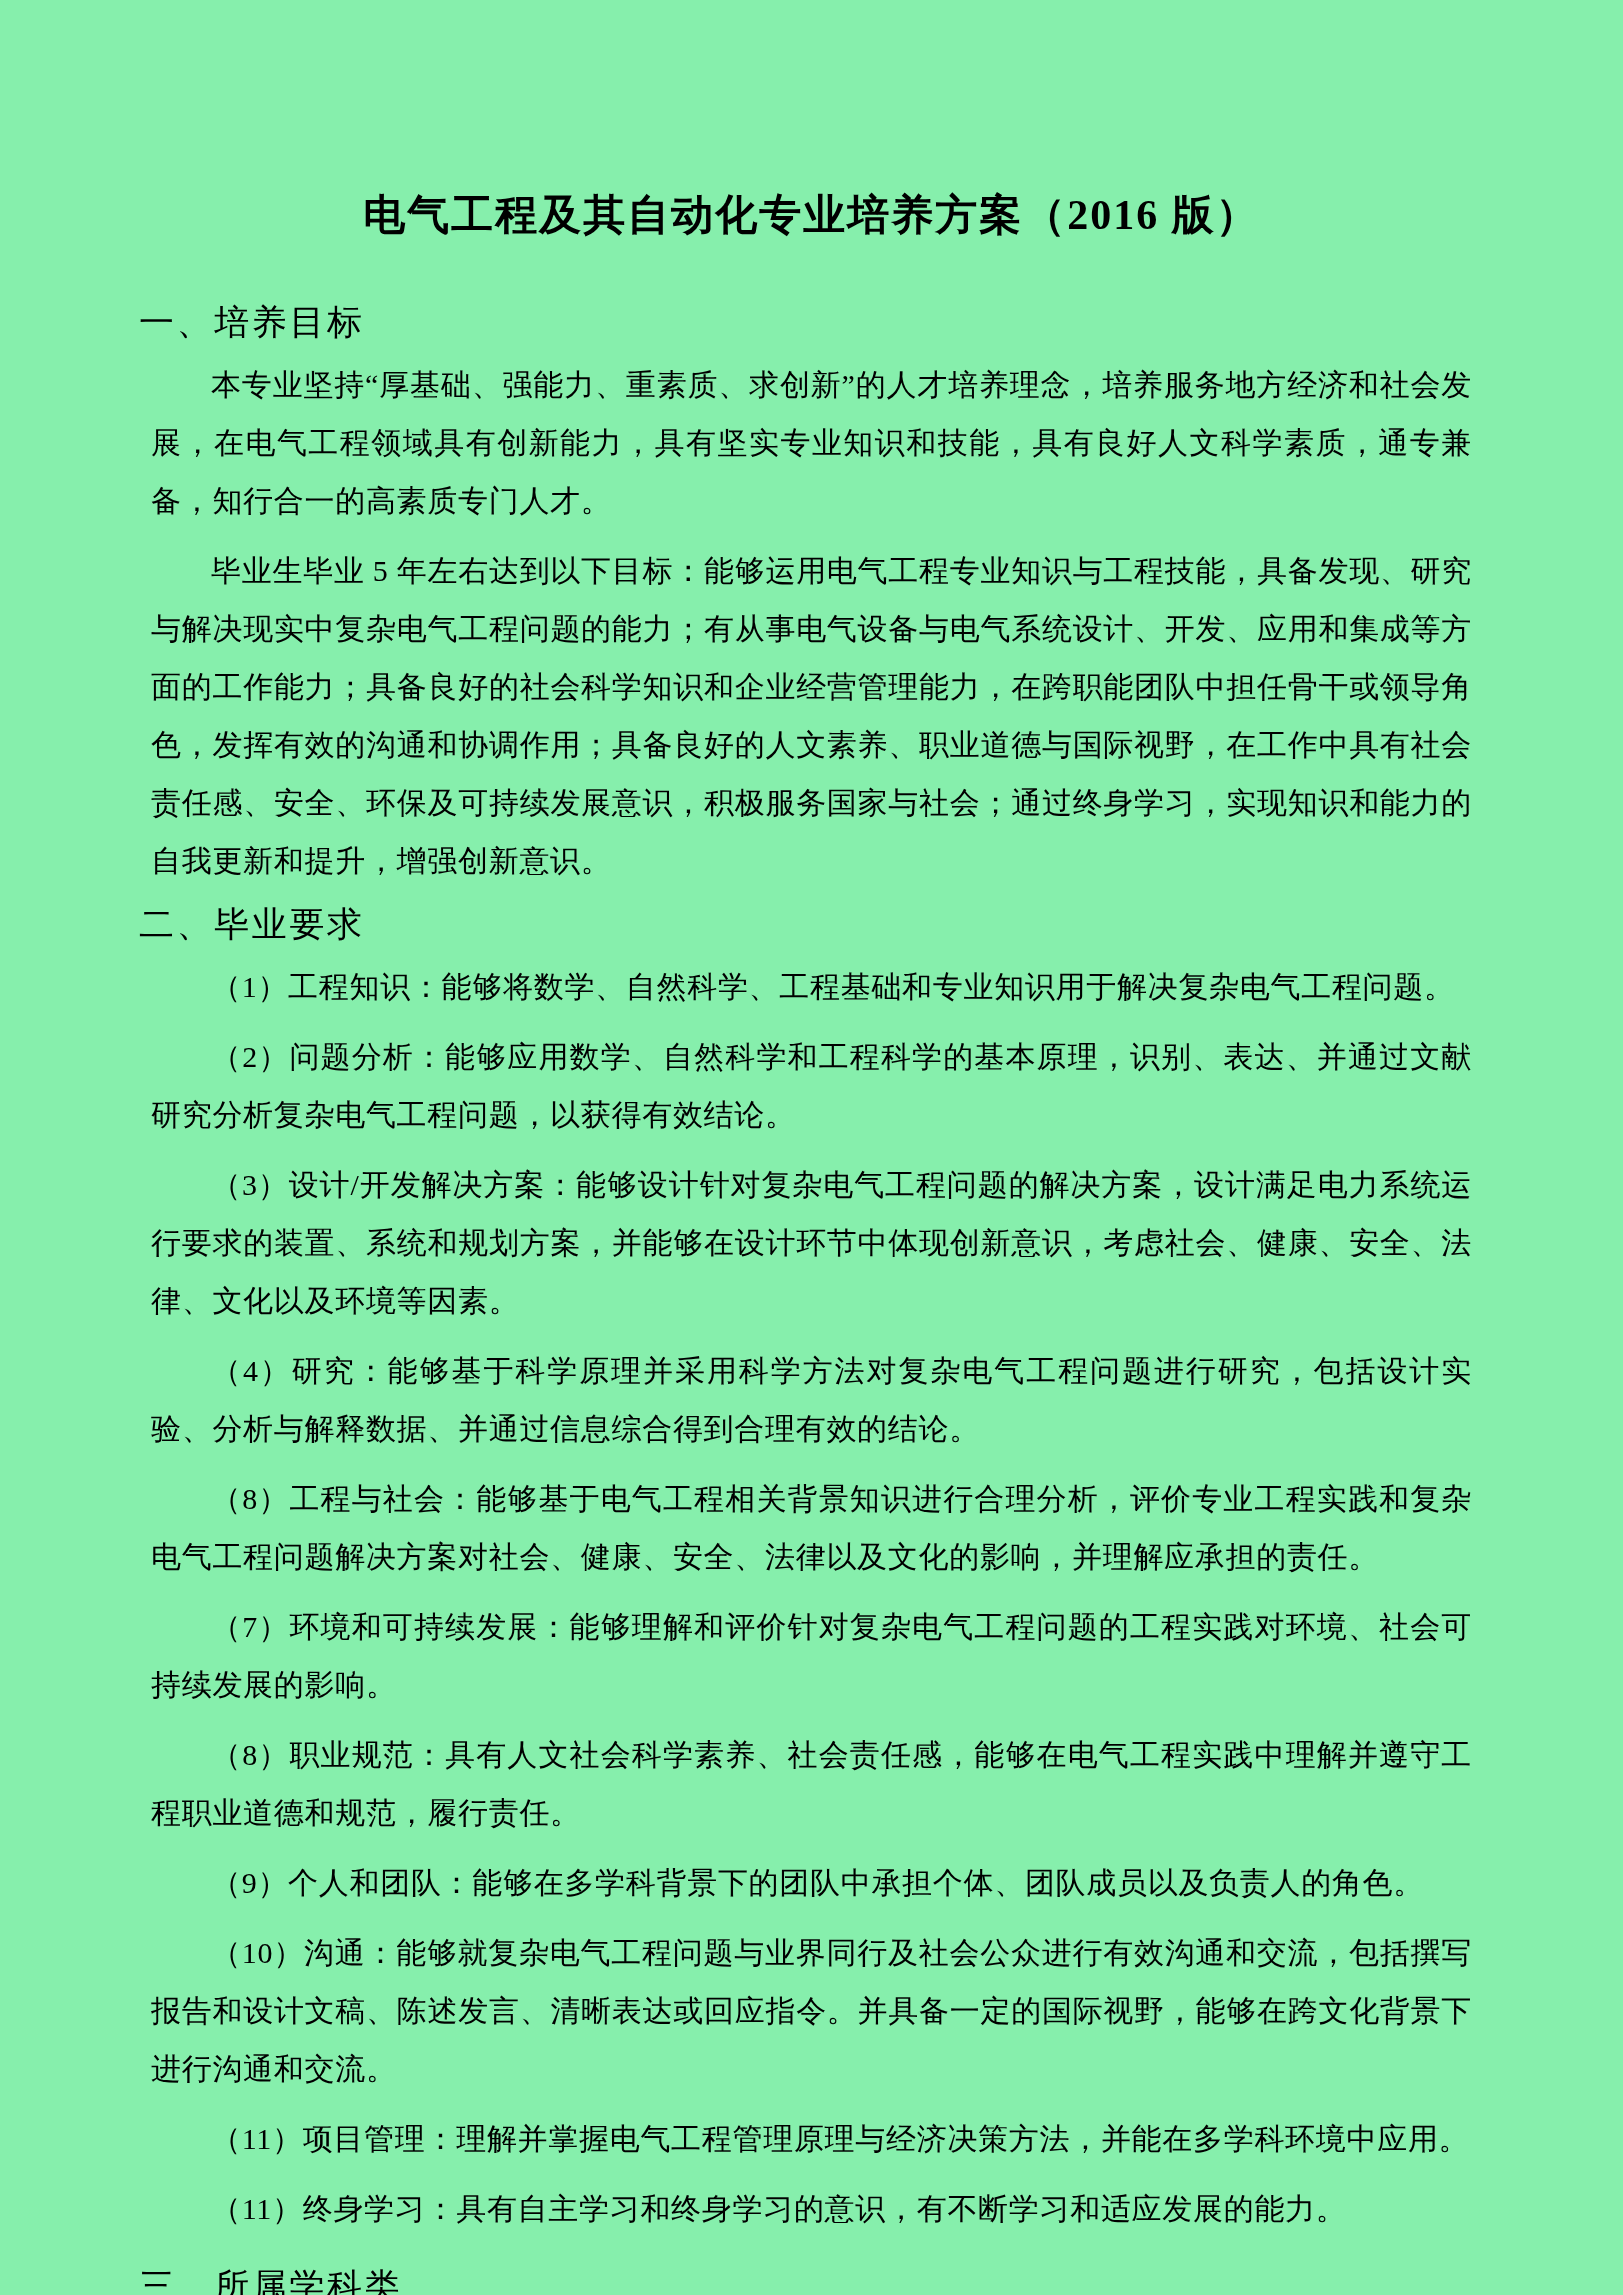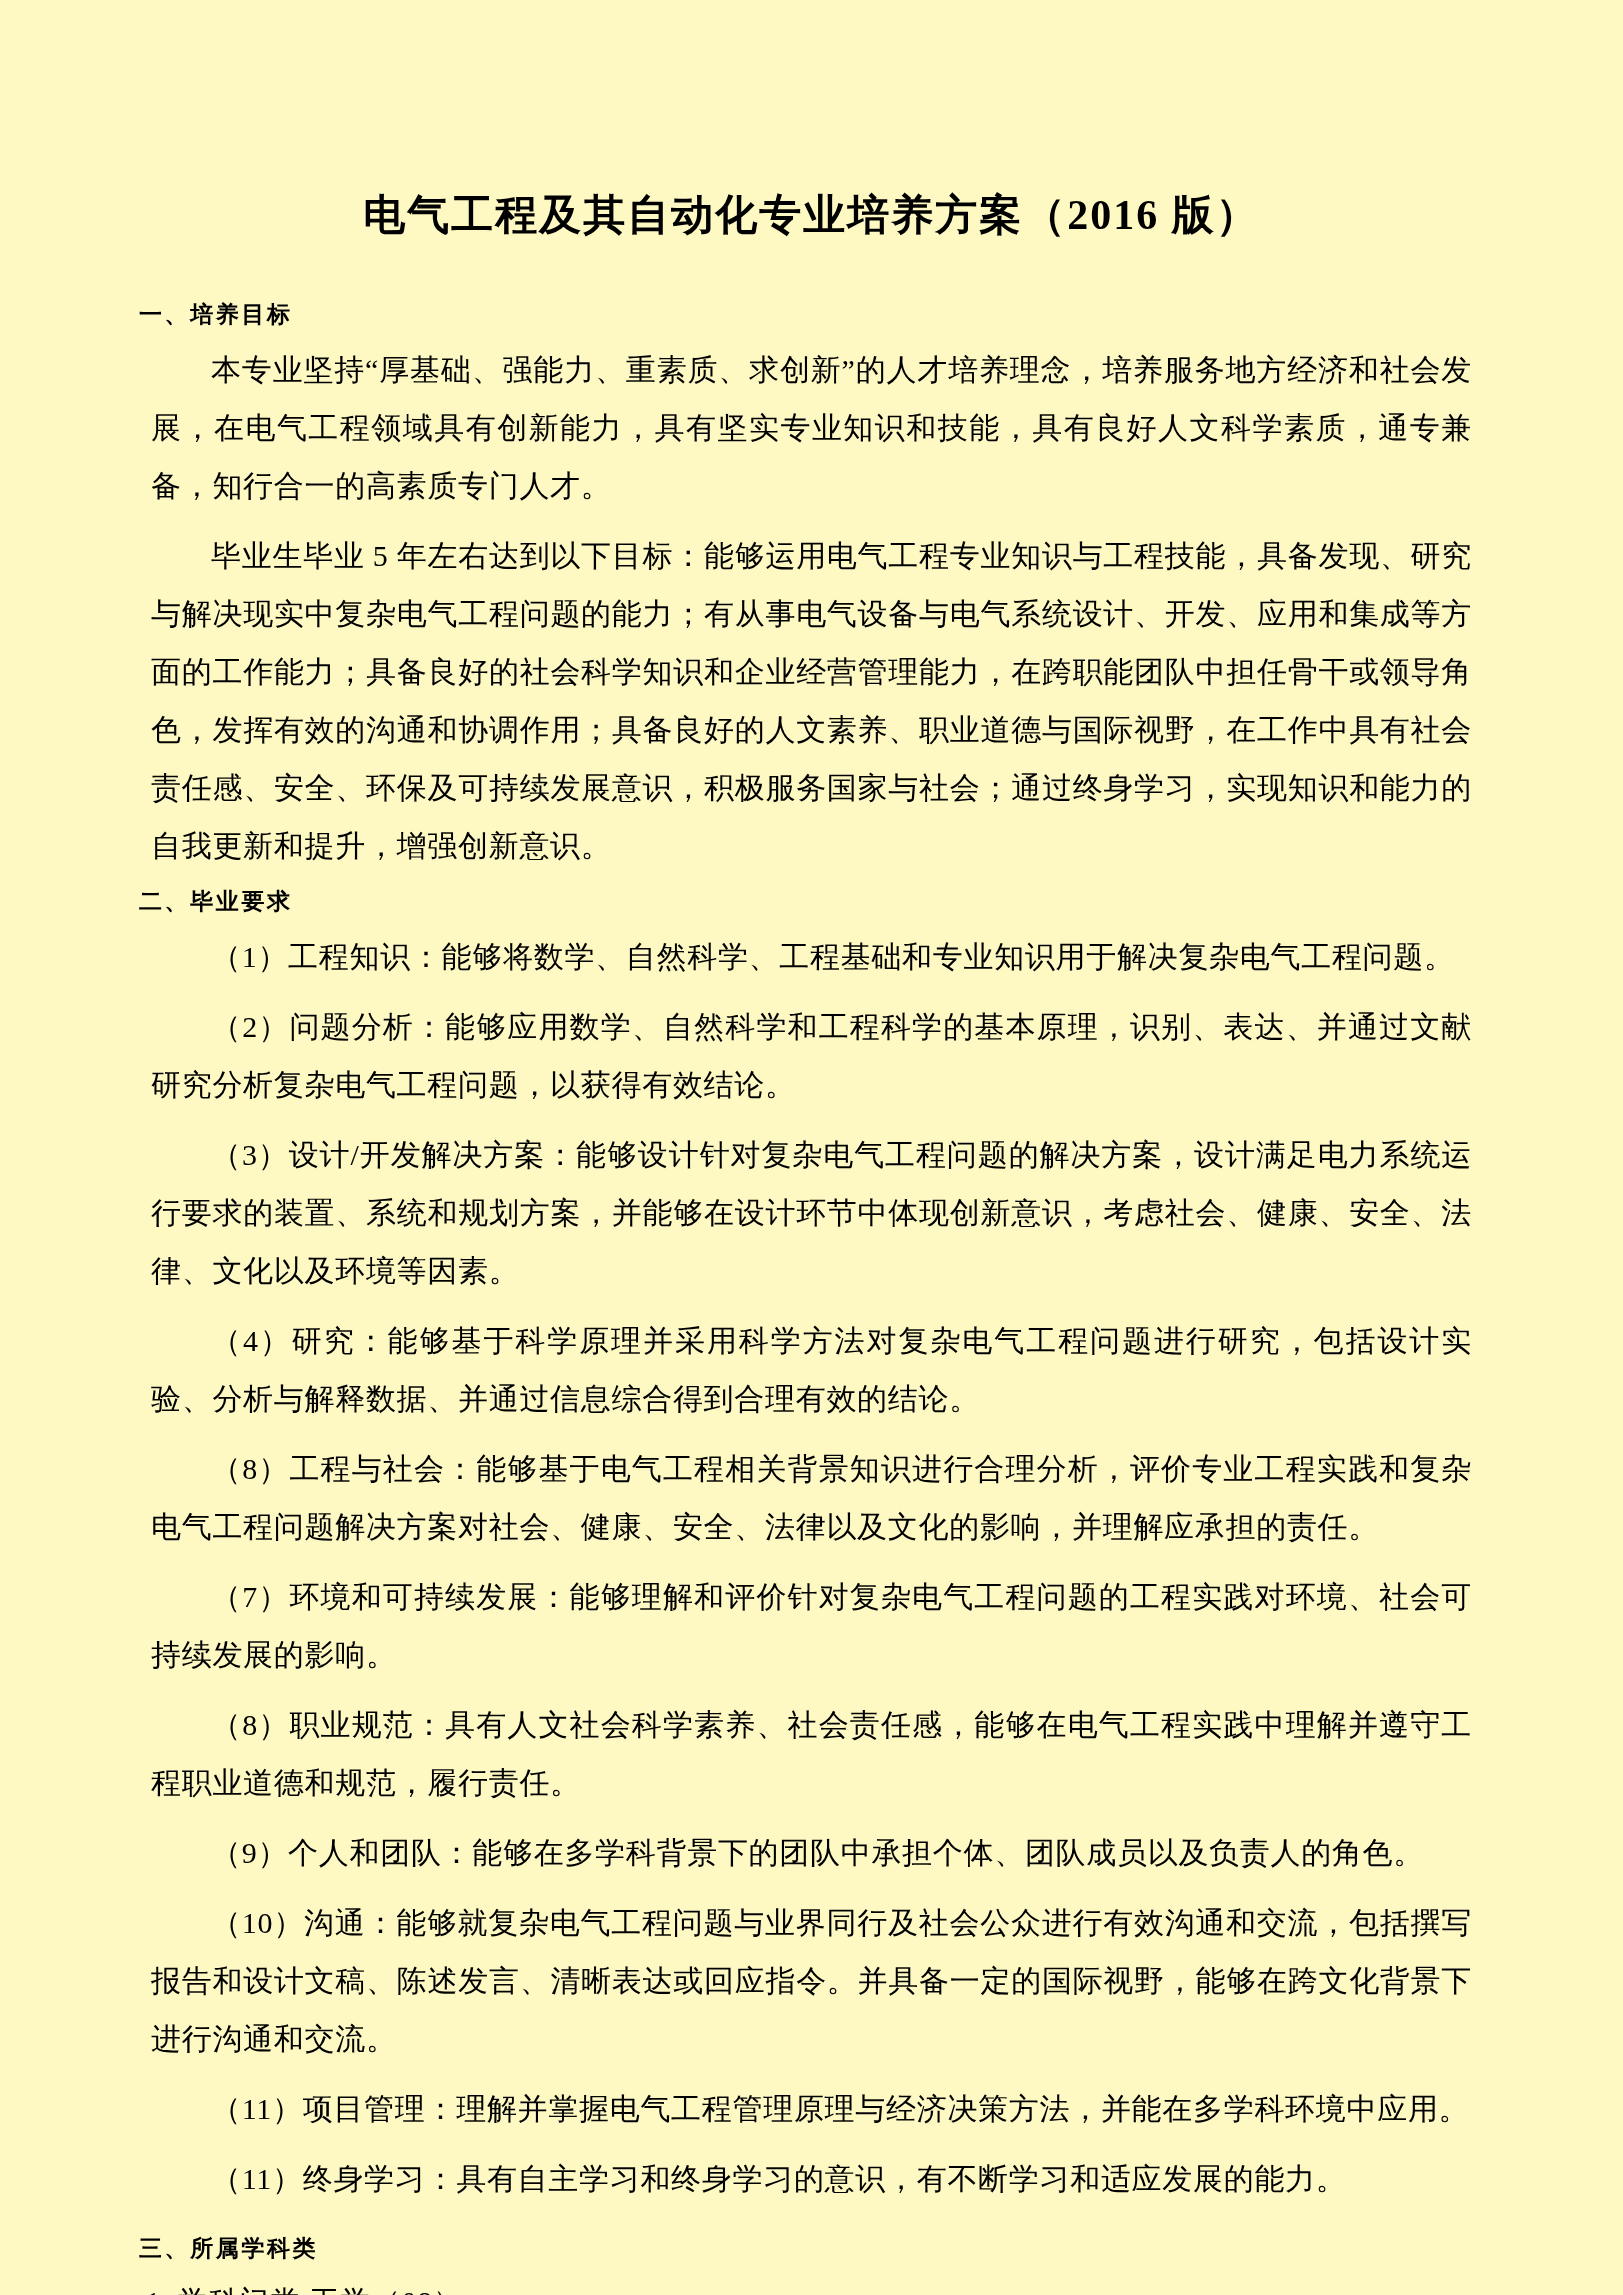--- a/index.html
+++ b/index.html
@@ -6,41 +6,41 @@
   html, body {
     margin: 0;
     padding: 0;
     background: #ffffff;
   }
   .page {
     position: relative;
     width: 1623px;
     height: 2295px;
     box-sizing: border-box;
-    background: #fef9c3;
+    background: #86efac;
     color: #000000;
     padding: 190px 139px 0 139px;
     overflow: hidden;
     font-family: "Liberation Serif", "DejaVu Serif", serif;
   }
   .doc-title {
     margin: 0 0 60px 0;
     font-family: "Liberation Serif", "DejaVu Serif", serif;
     font-size: 42px;
     font-weight: bold;
     text-align: center;
     letter-spacing: 2px;
     line-height: 1.2;
     white-space: nowrap;
   }
   .sec-heading {
     margin: 6.5px 0 3.9px 0;
     font-family: "Liberation Sans", "DejaVu Sans", sans-serif;
-    font-size: 23px;
-    font-weight: bold;
+    font-size: 35px;
+    font-weight: normal;
     letter-spacing: 2.6px;
     line-height: 1.25;
   }
   .sec-heading.gap-above {
     margin-top: 26px;
   }
   .body-para {
     margin: 12px;
     font-size: 30px;
     line-height: 58px;

